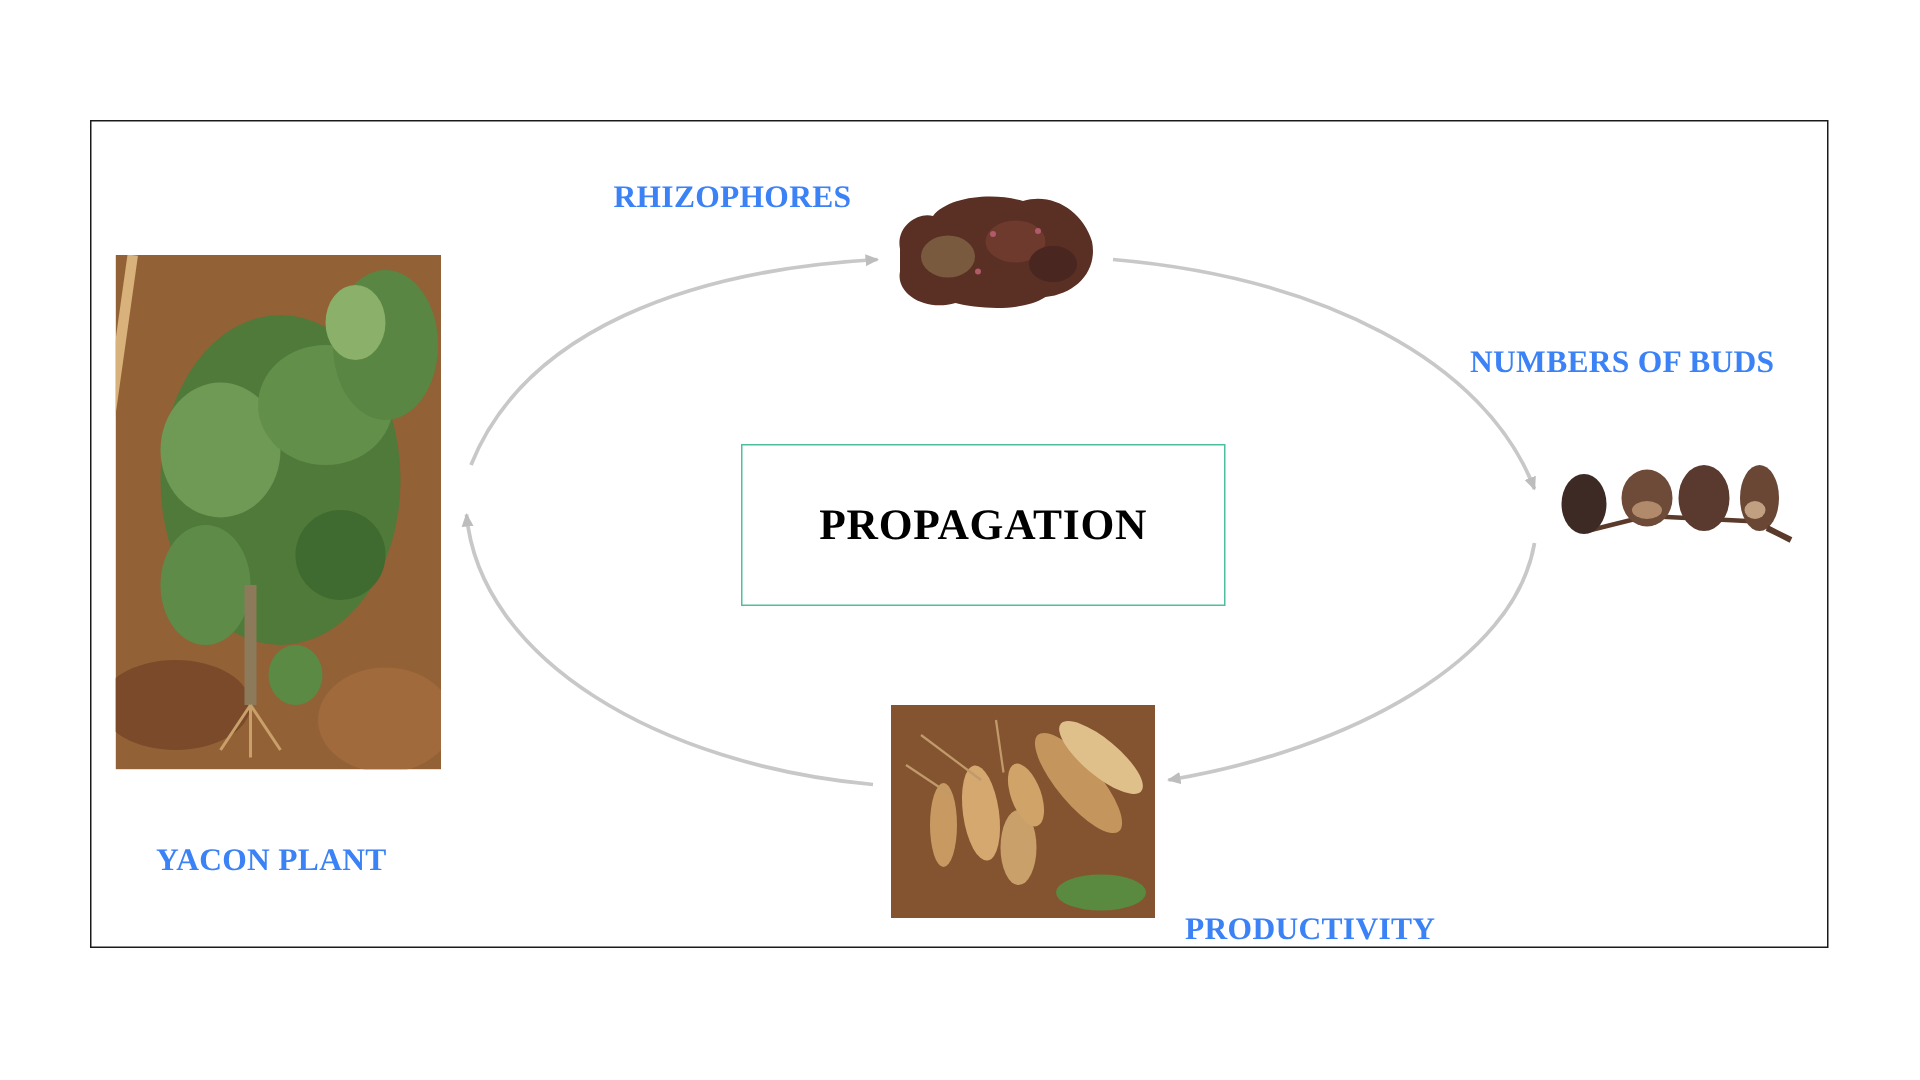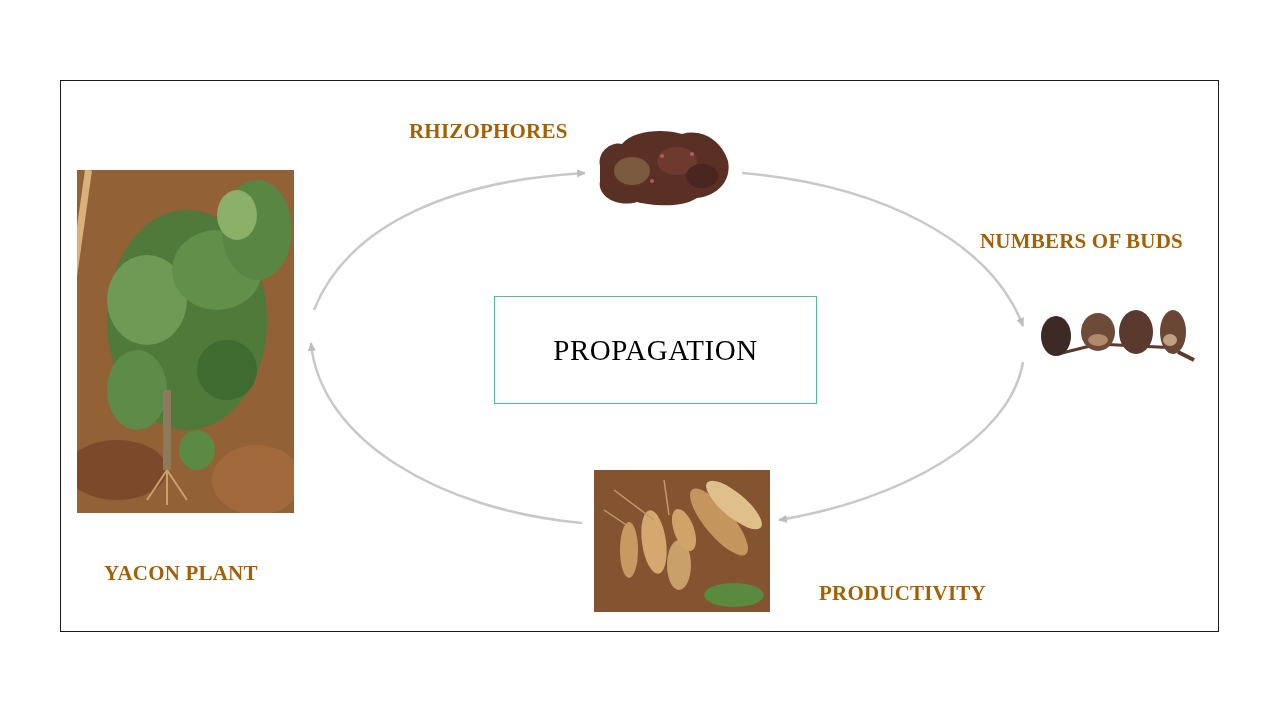--- a/index.html
+++ b/index.html
@@ -1,20 +1,20 @@
 <!DOCTYPE html>
 <html><head>
   <meta charset="utf-8">
   <style>
     html, body { margin: 0; padding: 0; background: #ffffff; }
     body { width: 1280px; height: 720px; position: relative; overflow: hidden; font-family: "DejaVu Serif", "Liberation Serif", serif; }
     .frame { position: absolute; left: 60px; top: 80px; width: 1159px; height: 552px; border: 1px solid #1a1a1a; box-sizing: border-box; }
-    .label { position: absolute; font-family: "Liberation Serif", "DejaVu Serif", serif; font-weight: bold; color: #a16207; white-space: nowrap; font-size: 21px; letter-spacing: 0.2px; }
+    .label { position: absolute; font-family: "Liberation Serif", "DejaVu Serif", serif; font-weight: bold; color: #3b82f6; white-space: nowrap; font-size: 21px; letter-spacing: 0.2px; }
     .center-box { position: absolute; left: 494px; top: 296px; width: 323px; height: 108px; border: 1.5px solid #4dbf9c; box-sizing: border-box; display: flex; align-items: center; justify-content: center; }
-    .center-box span { font-family: "Liberation Serif", "DejaVu Serif", serif; font-weight: normal; font-size: 29px; color: #000; letter-spacing: 0.5px; }
+    .center-box span { font-family: "Liberation Serif", "DejaVu Serif", serif; font-weight: bold; font-size: 29px; color: #000; letter-spacing: 0.5px; }
     .photo { position: absolute; overflow: hidden; }
     svg.arrows { position: absolute; left: 0; top: 0; }
   </style>
 </head>
 <body>
 
 <div class="frame"></div>
 
 <svg class="arrows" width="1280" height="720">
   <defs>
@@ -85,17 +85,17 @@
     <ellipse cx="35" cy="80" rx="9" ry="28" fill="#c89a62"></ellipse>
     <ellipse cx="60" cy="72" rx="12" ry="32" fill="#d4a86e" transform="rotate(-8 60 72)"></ellipse>
     <ellipse cx="85" cy="95" rx="12" ry="25" fill="#caa06a"></ellipse>
     <ellipse cx="90" cy="60" rx="10" ry="22" fill="#d0a468" transform="rotate(-20 90 60)"></ellipse>
     <ellipse cx="125" cy="52" rx="14" ry="42" fill="#c4955c" transform="rotate(-40 125 52)"></ellipse>
     <ellipse cx="140" cy="35" rx="12" ry="35" fill="#e0c08a" transform="rotate(-50 140 35)"></ellipse>
     <ellipse cx="140" cy="125" rx="30" ry="12" fill="#5a8a40"></ellipse>
     <path d="M20,20 L60,50 M10,40 L40,60 M70,10 L75,45" stroke="#c09a6a" stroke-width="1.5" fill="none"></path>
   </svg>
 </div>
-<div class="label" style="left:790px; top:581px;margin-left:29px;">PRODUCTIVITY</div>
+<div class="label" style="left:790px; top:607px;">PRODUCTIVITY</div>
 
 <div class="center-box">
   <span>PROPAGATION</span>
 </div>
 
 </body></html>

